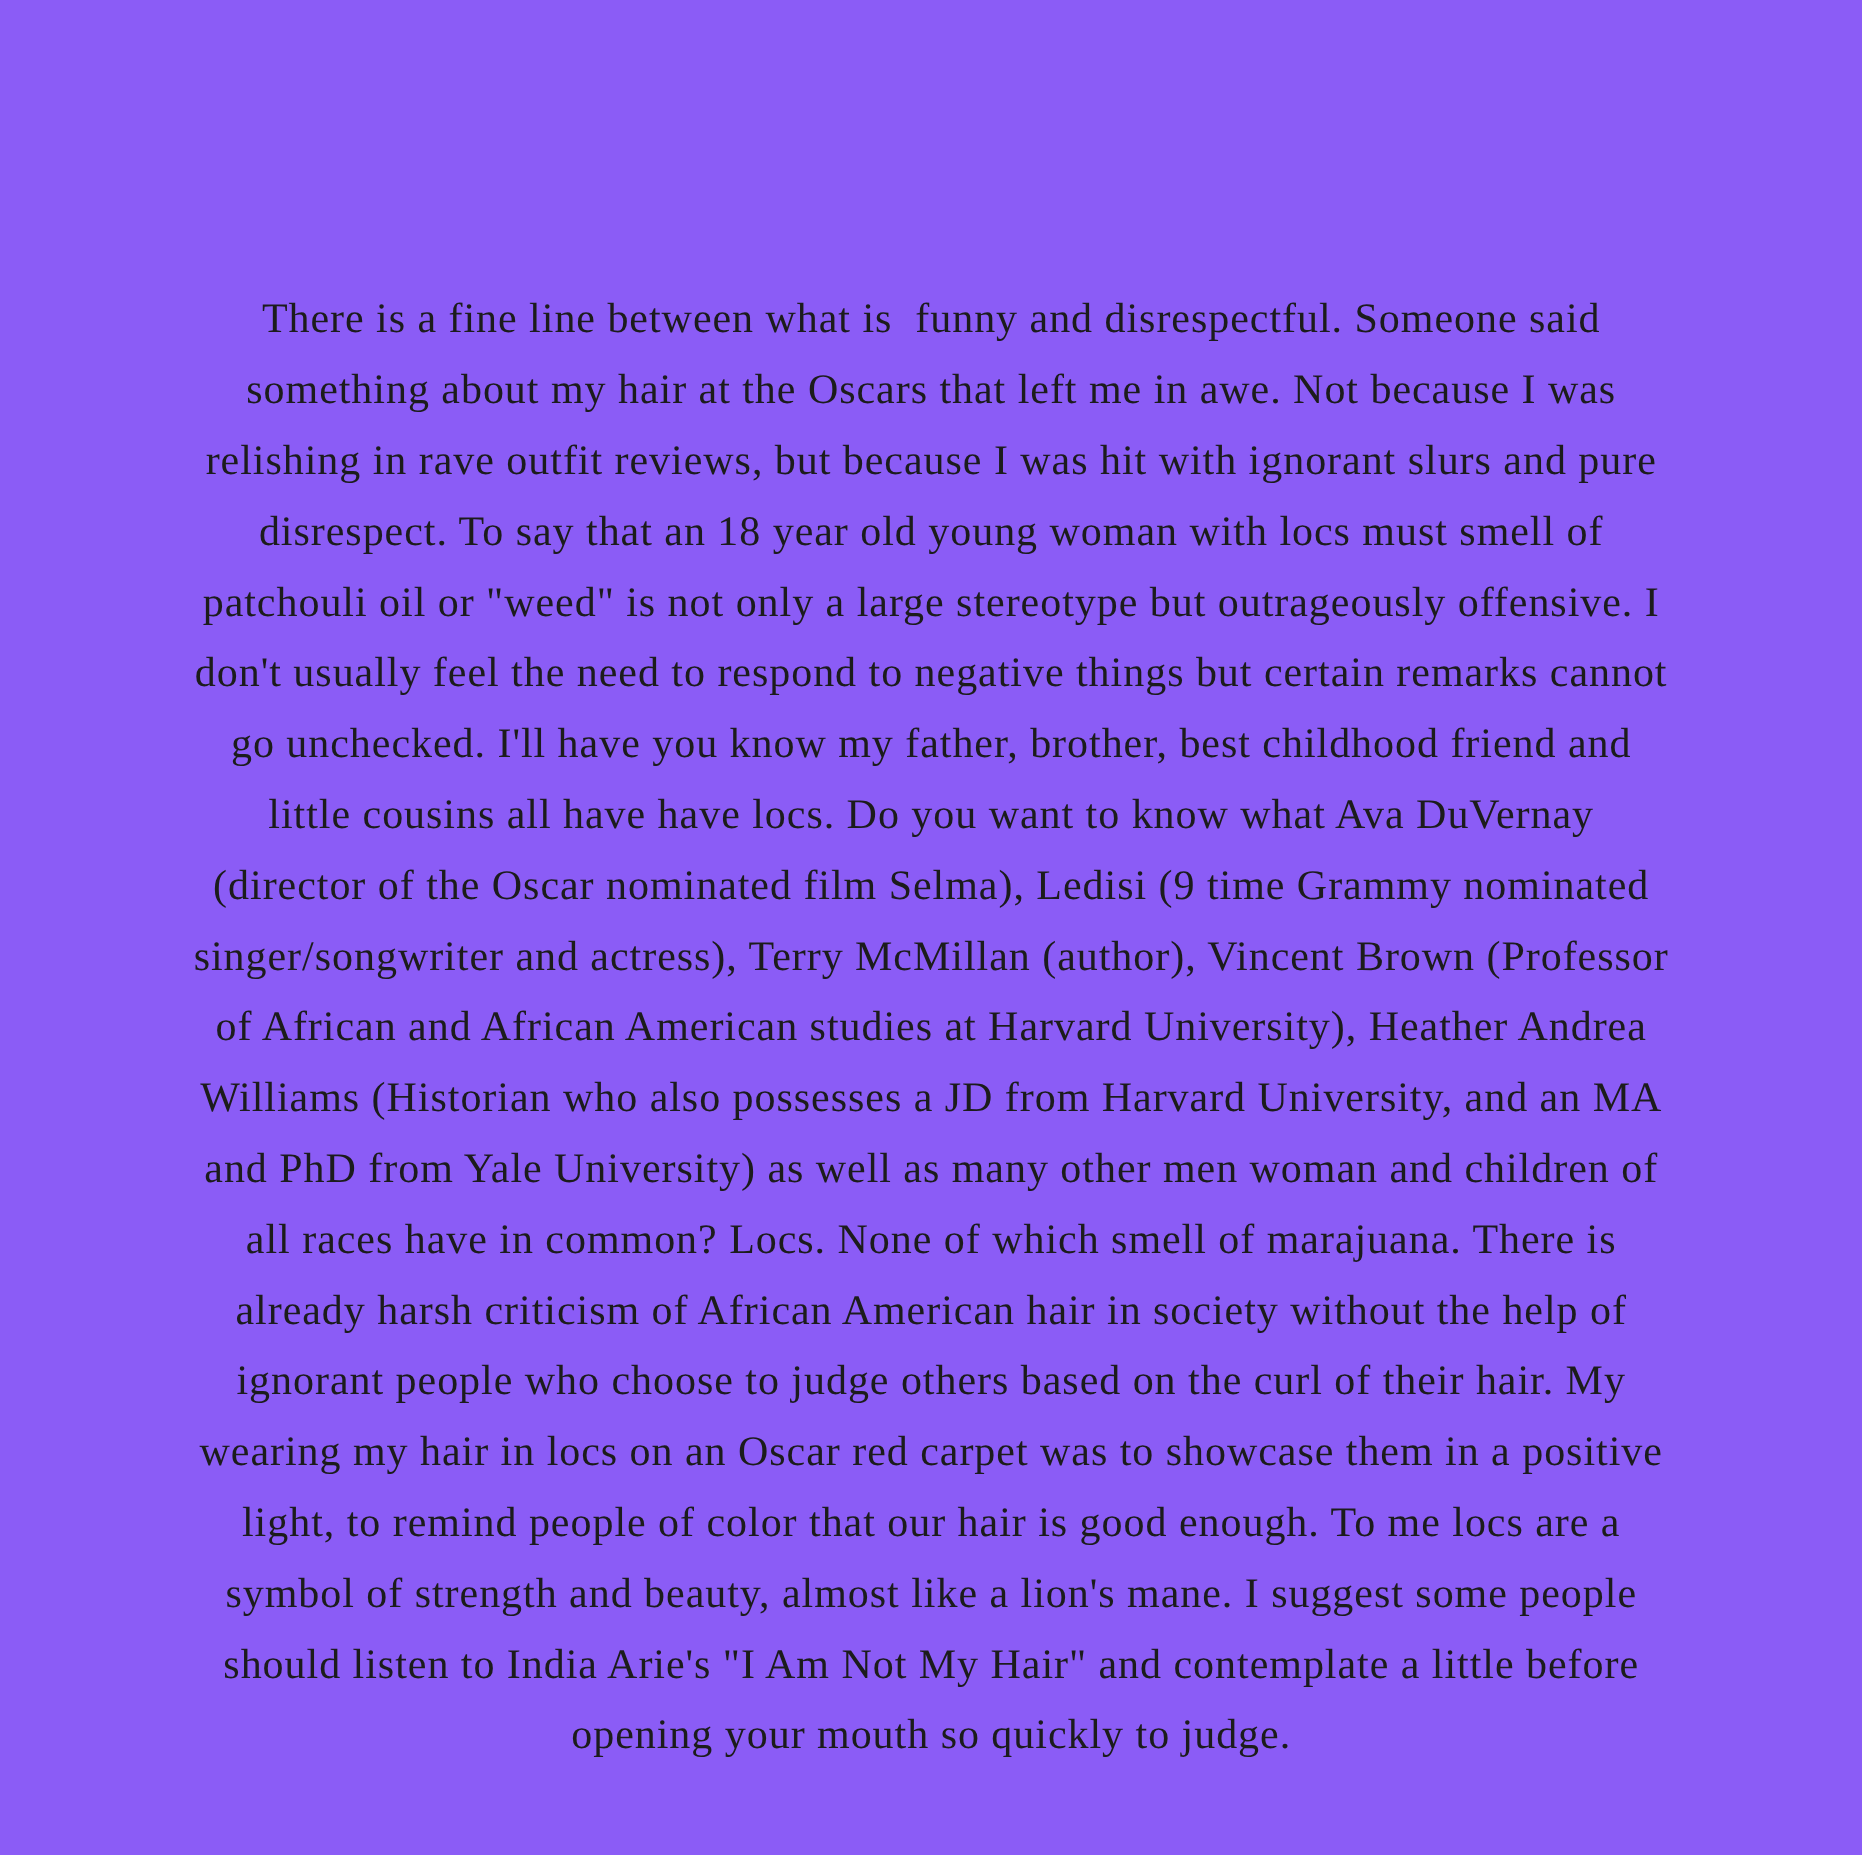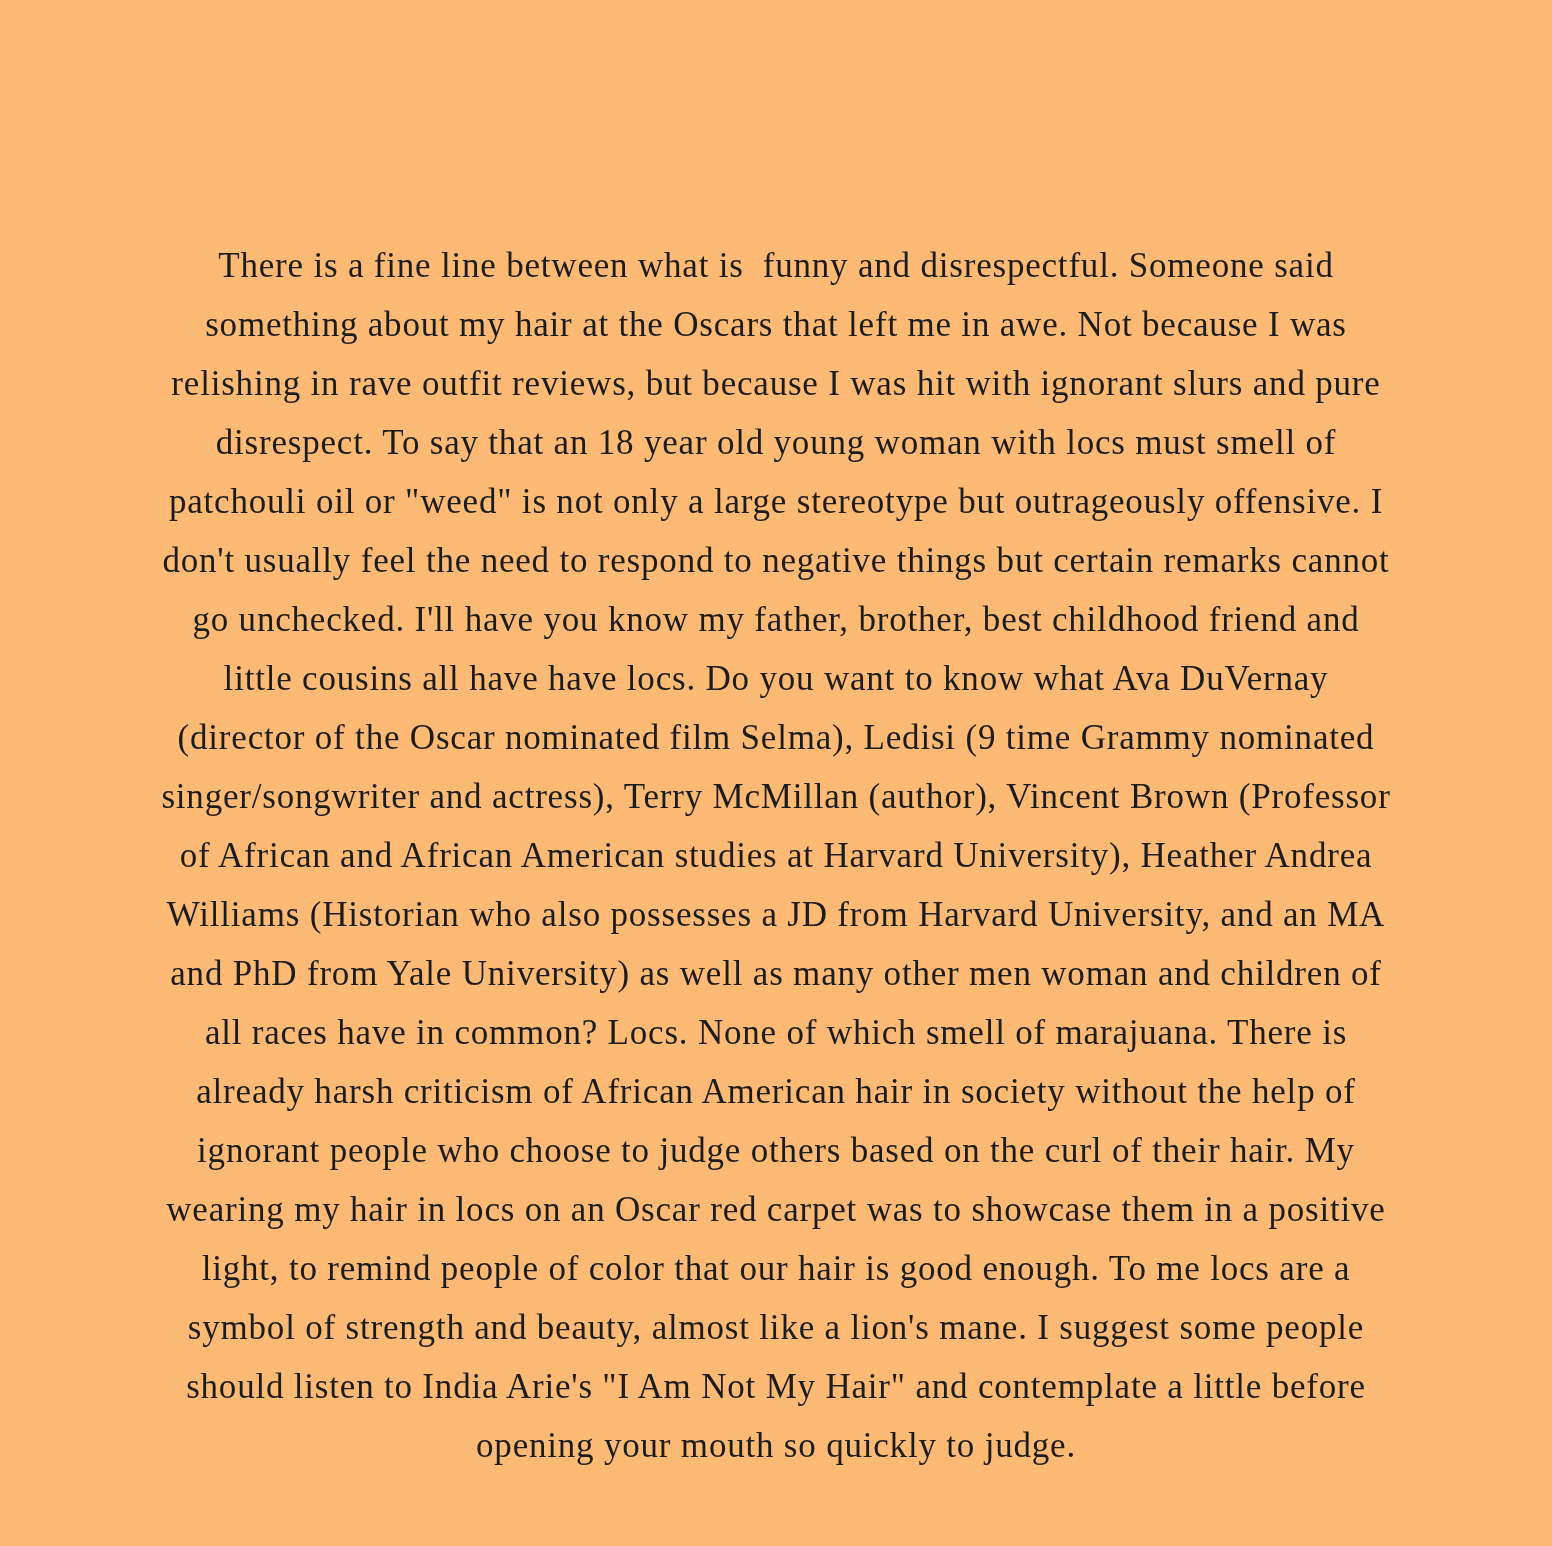--- a/index.html
+++ b/index.html
@@ -25,18 +25,18 @@
     text-align: center;
     white-space: pre-wrap;
   }
   .line {
     min-height: 59px;
   }
 </style>
 </head>
 <body>
 
-<div class="page" style="background: #fdba74;">
+<div class="page" style="background: #8b5cf6;">
   <div class="statement" style="color: rgb(28, 28, 28);">
     <div><div class="line">There is a fine line between what is  funny and disrespectful. Someone said</div><div class="line">something about my hair at the Oscars that left me in awe. Not because I was</div><div class="line">relishing in rave outfit reviews, but because I was hit with ignorant slurs and pure</div><div class="line">disrespect. To say that an 18 year old young woman with locs must smell of</div><div class="line">patchouli oil or "weed" is not only a large stereotype but outrageously offensive. I</div><div class="line">don't usually feel the need to respond to negative things but certain remarks cannot</div><div class="line">go unchecked. I'll have you know my father, brother, best childhood friend and</div><div class="line">little cousins all have have locs. Do you want to know what Ava DuVernay</div><div class="line">(director of the Oscar nominated film Selma), Ledisi (9 time Grammy nominated</div><div class="line">singer/songwriter and actress), Terry McMillan (author), Vincent Brown (Professor</div><div class="line">of African and African American studies at Harvard University), Heather Andrea</div><div class="line">Williams (Historian who also possesses a JD from Harvard University, and an MA</div><div class="line">and PhD from Yale University) as well as many other men woman and children of</div><div class="line">all races have in common? Locs. None of which smell of marajuana. There is</div><div class="line">already harsh criticism of African American hair in society without the help of</div><div class="line">ignorant people who choose to judge others based on the curl of their hair. My</div><div class="line">wearing my hair in locs on an Oscar red carpet was to showcase them in a positive</div><div class="line">light, to remind people of color that our hair is good enough. To me locs are a</div><div class="line">symbol of strength and beauty, almost like a lion's mane. I suggest some people</div><div class="line">should listen to India Arie's "I Am Not My Hair" and contemplate a little before</div><div class="line">opening your mouth so quickly to judge.</div></div>
     
   </div>
 </div>
 
 </body></html>

